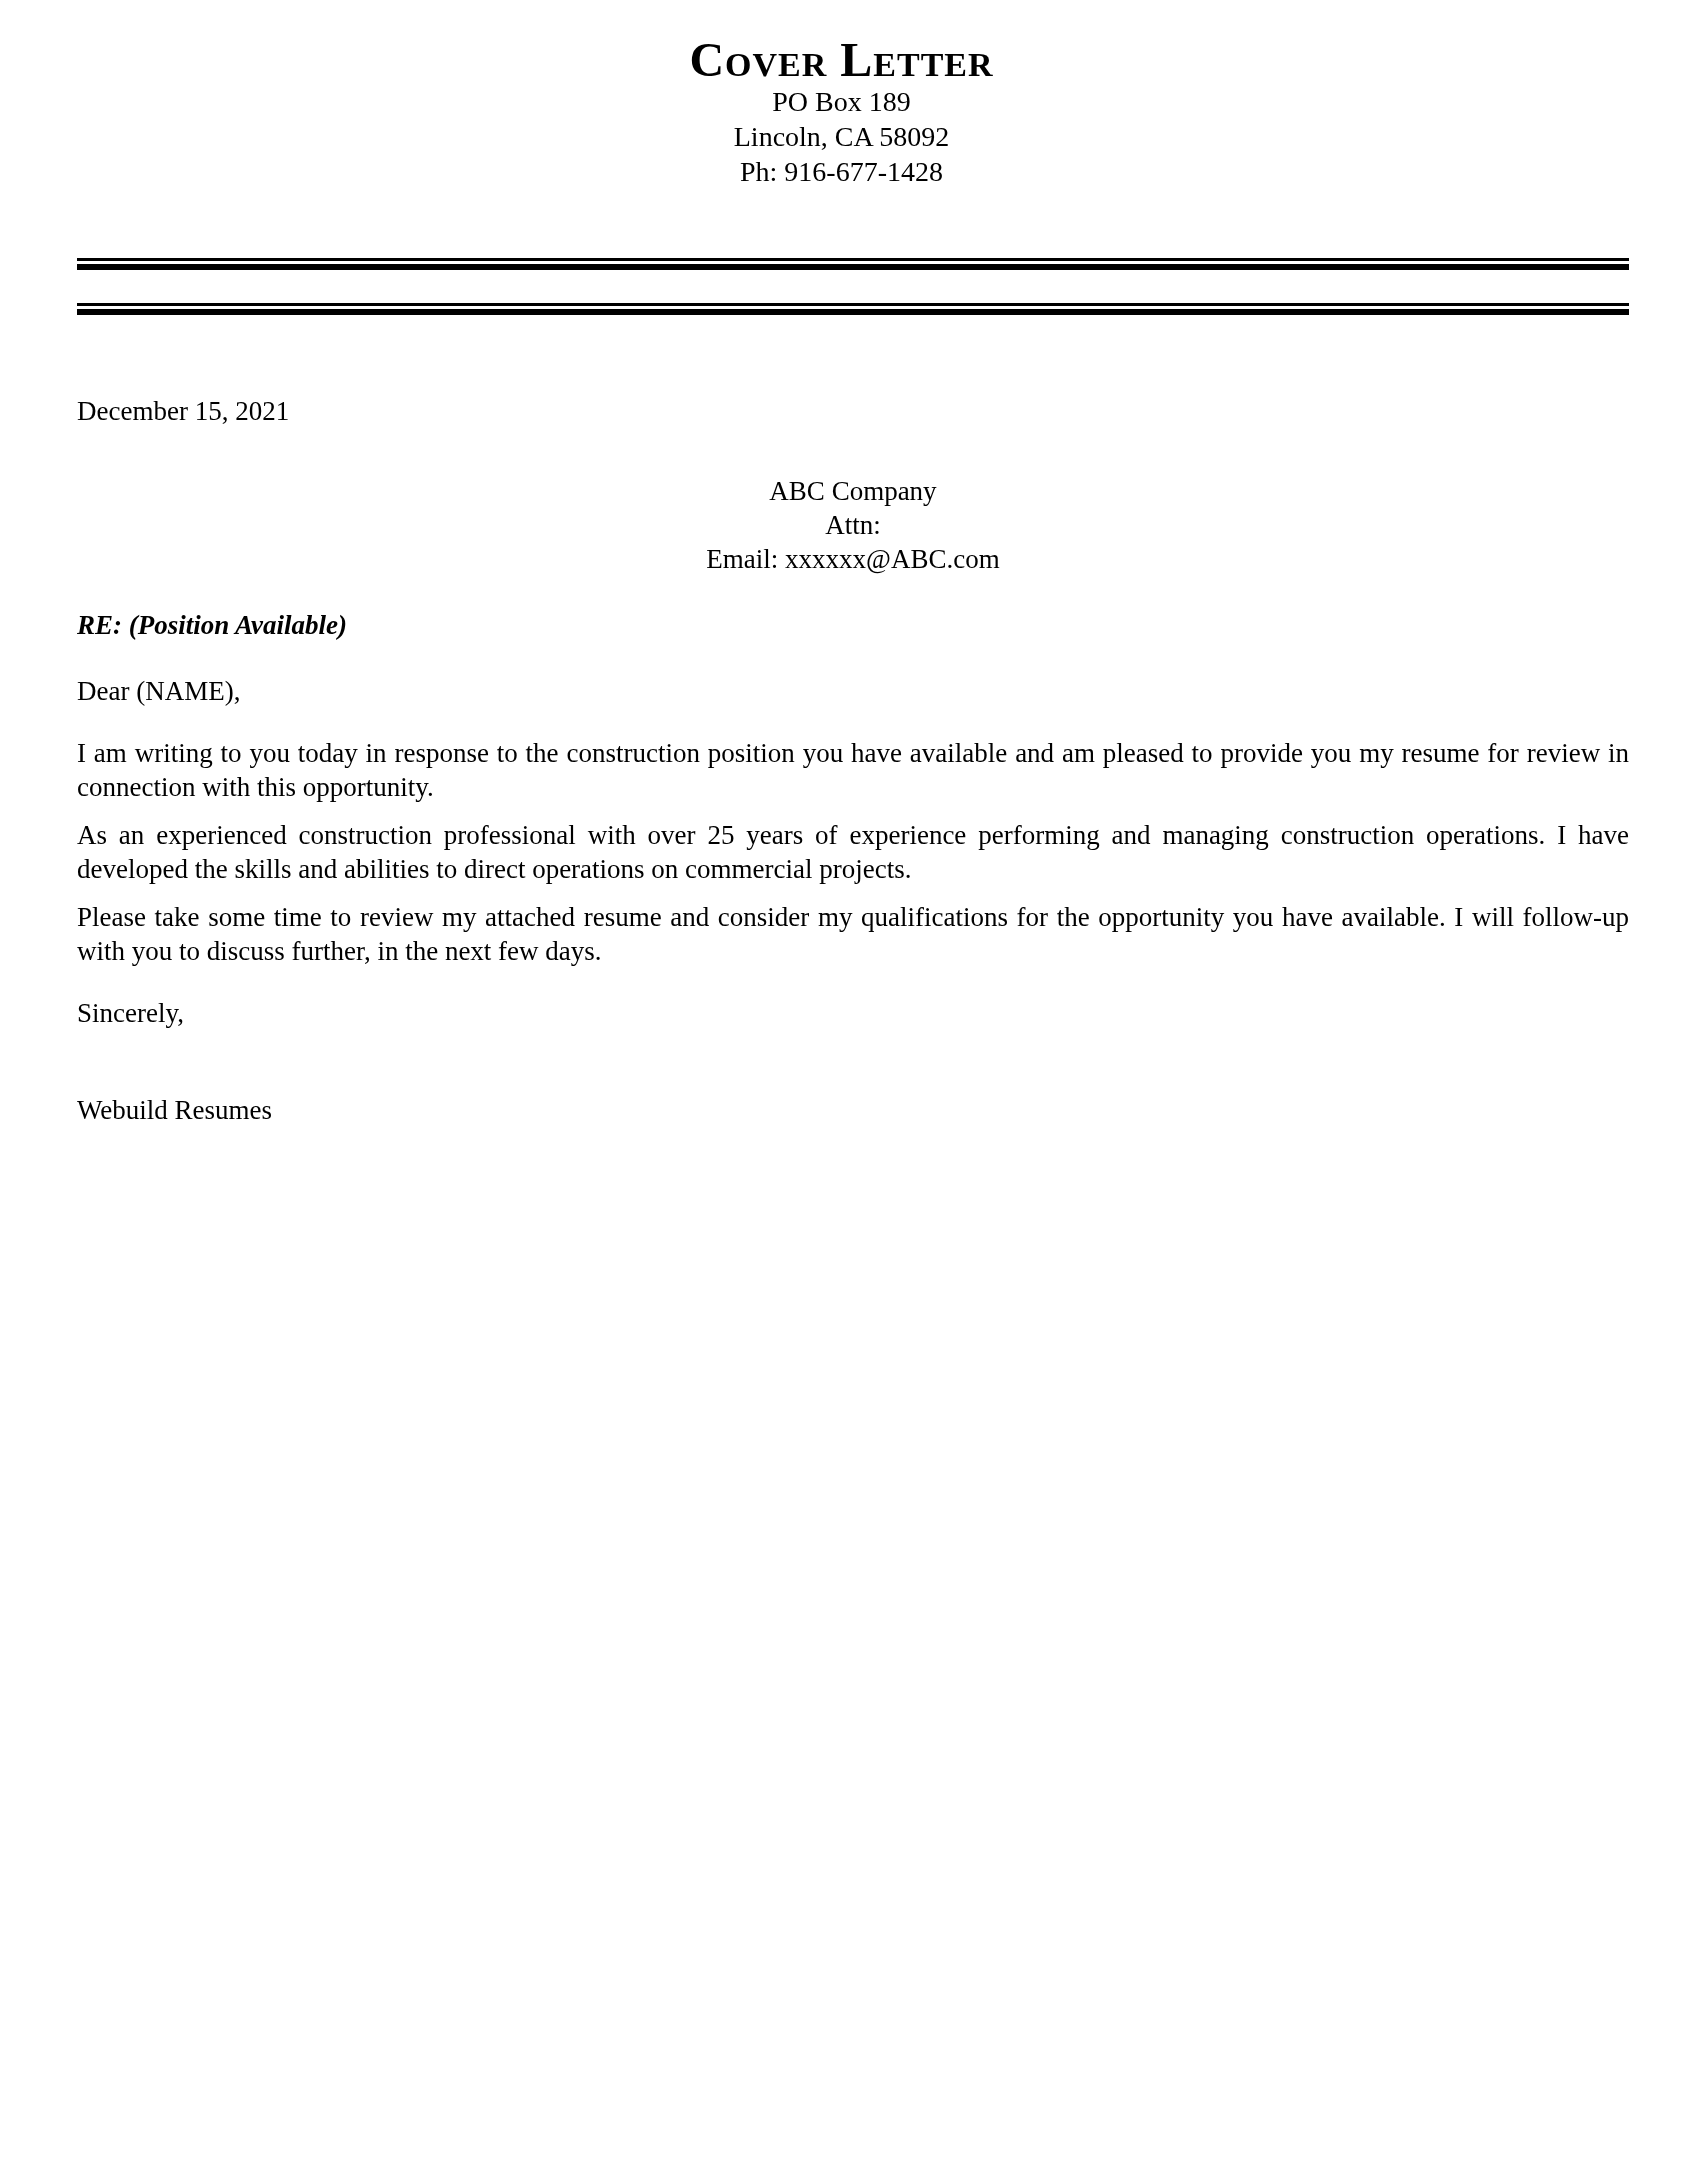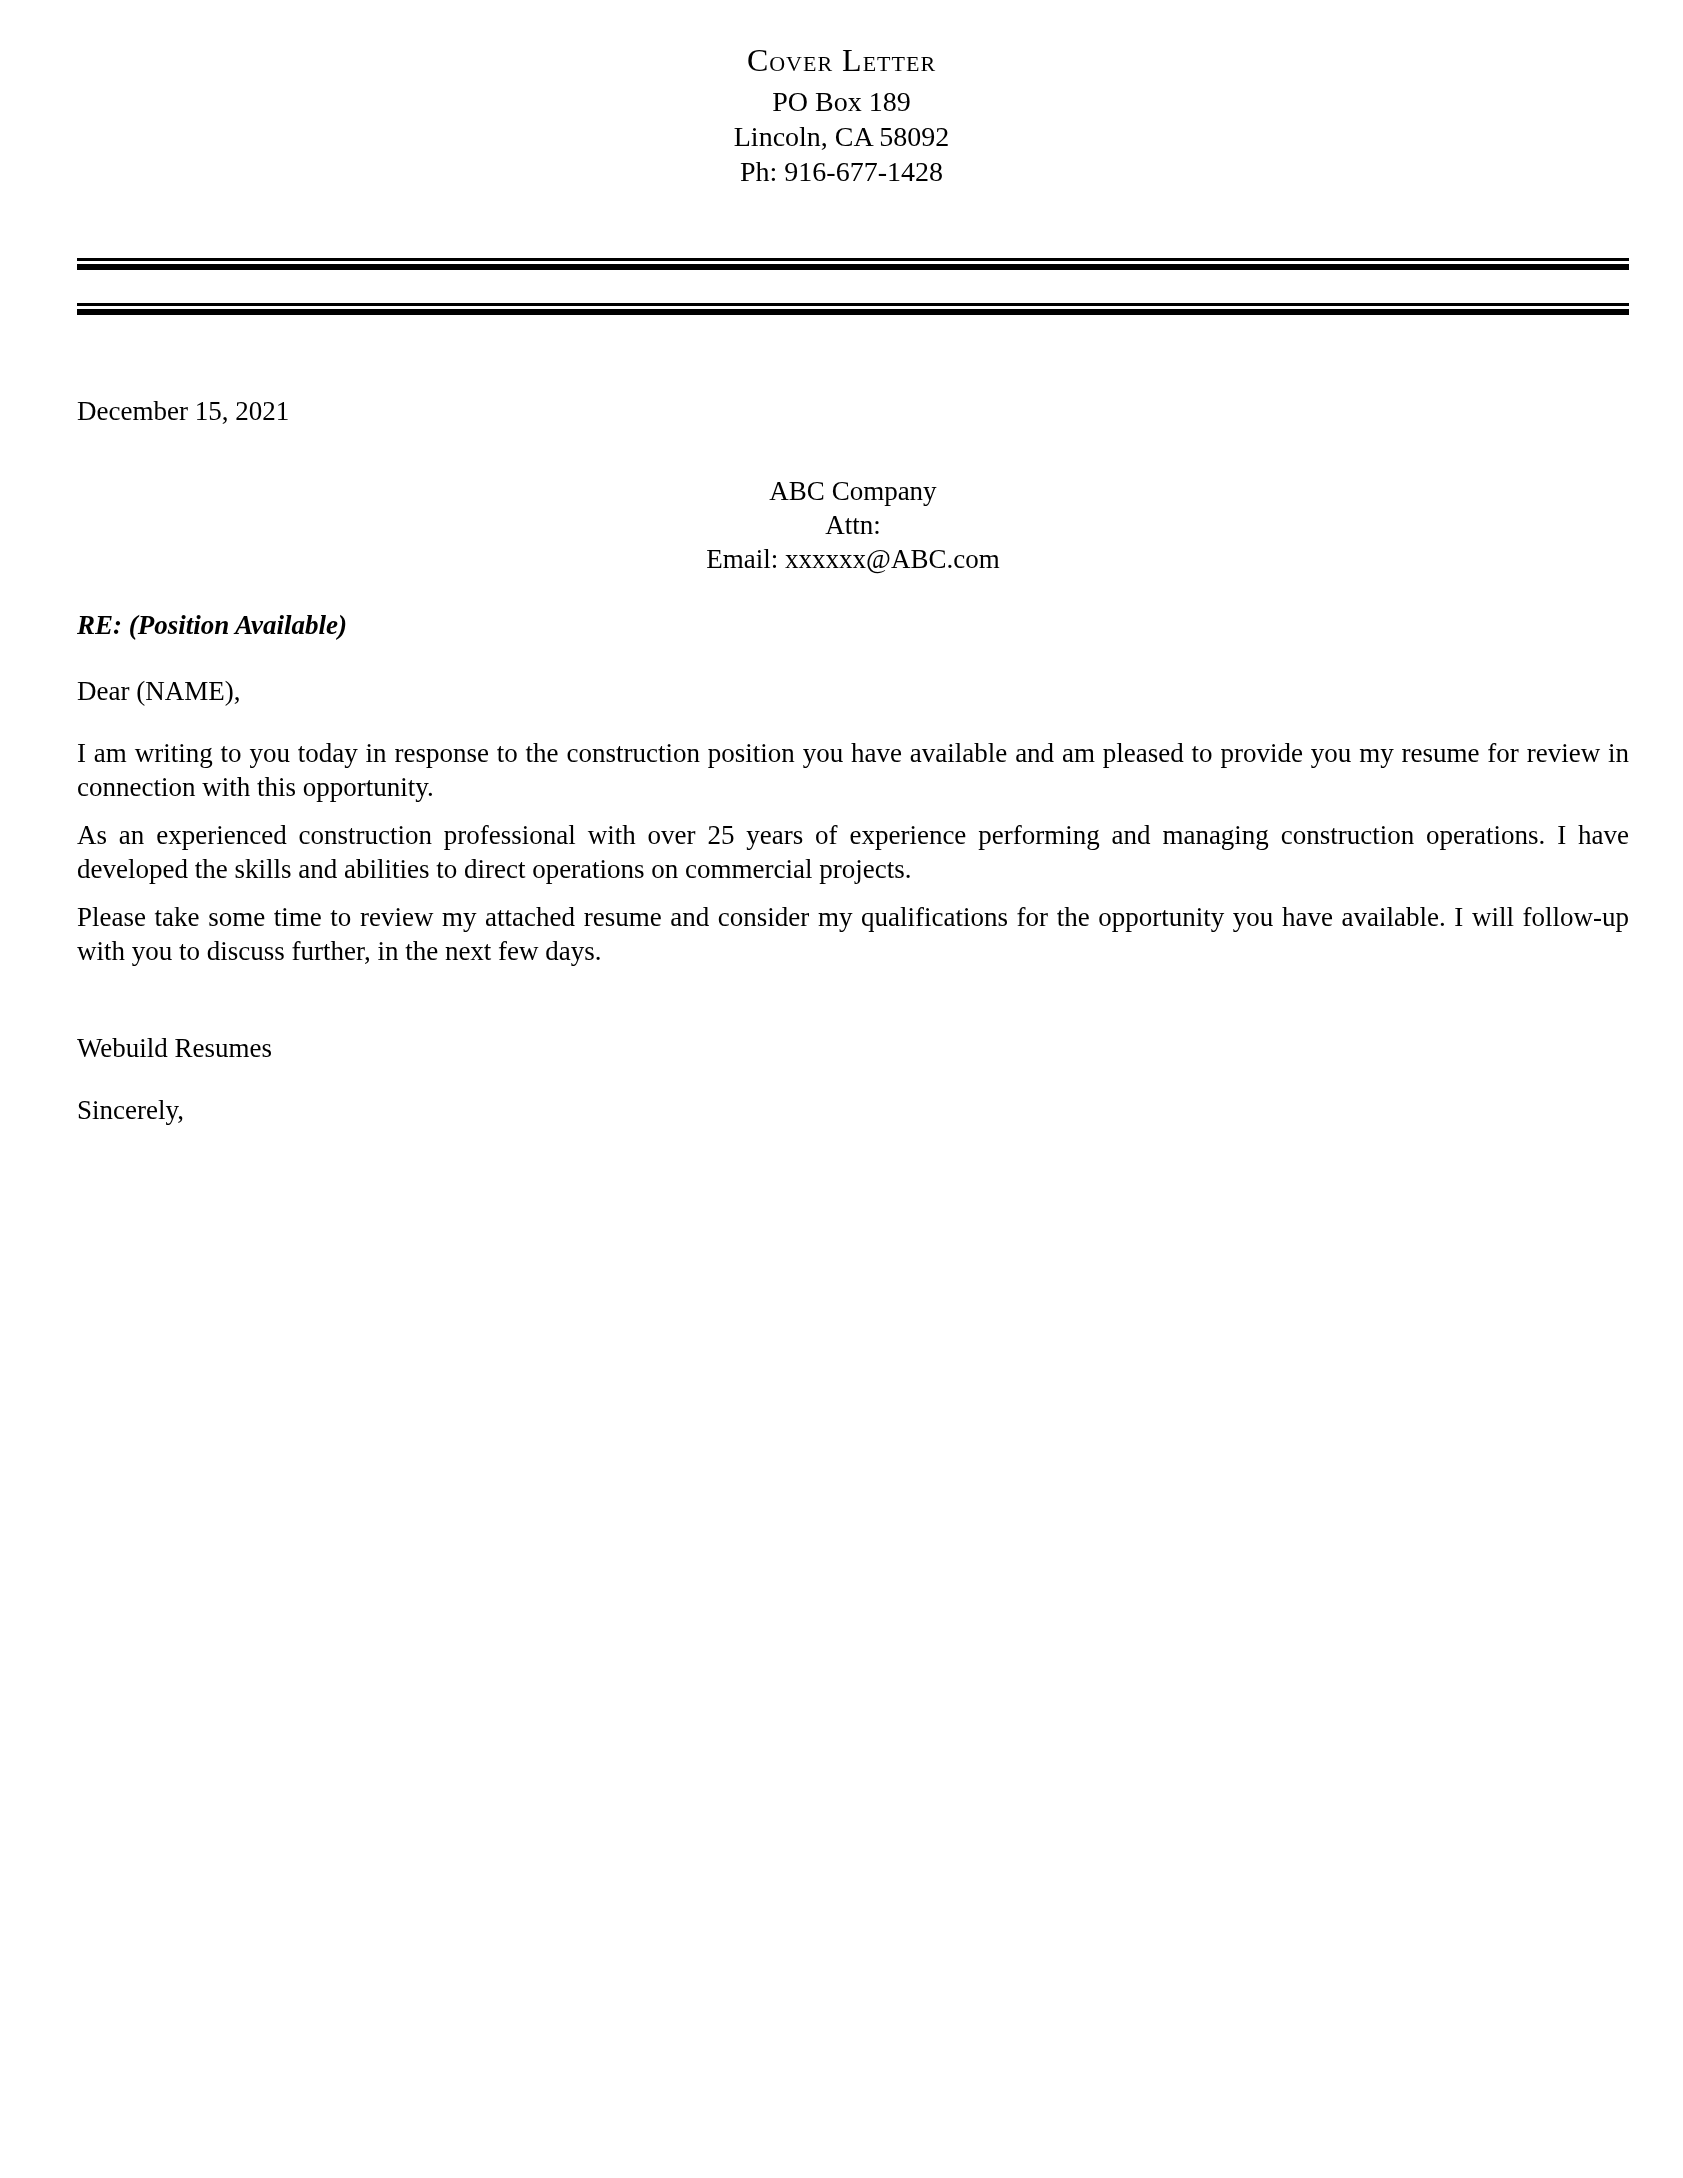--- a/index.html
+++ b/index.html
@@ -17,23 +17,23 @@
     font-family: "Liberation Serif", "DejaVu Serif", serif;
     overflow: hidden;
     box-sizing: border-box;
   }
   
   .letterhead {
     padding-top: 36px;
     text-align: center;
   }
   .letterhead-title {
-    font-size: 32px;
+    font-size: 48px;
     line-height: 48px;
-    font-weight: normal;
+    font-weight: bold;
     font-variant: small-caps;
     letter-spacing: 1px;
   }
   .letterhead-line {
     font-size: 28px;
     line-height: 35px;
   }
   
   .rules {
     margin: 69px 54px 0 77px;
@@ -97,19 +97,19 @@
     <div class="line subject-line">RE: (Position Available)</div>
 
     <div class="line salutation-line">Dear (NAME),</div>
 
     <div class="paragraph">I am writing to you today in response to the construction position you have available and am pleased to provide you my resume for review in connection with this opportunity.</div>
 
     <div class="paragraph">As an experienced construction professional with over 25 years of experience performing and managing construction operations. I have developed the skills and abilities to direct operations on commercial projects.</div>
 
     <div class="paragraph">Please take some time to review my attached resume and consider my qualifications for the opportunity you have available. I will follow-up with you to discuss further, in the next few days.</div>
 
+    <div class="line closing-line">Sincerely,</div>
+
     <div class="line signature-line">Webuild Resumes</div>
-
-    <div class="line closing-line">Sincerely,</div>
 
   </div>
 </div>
 
 
 </body></html>

